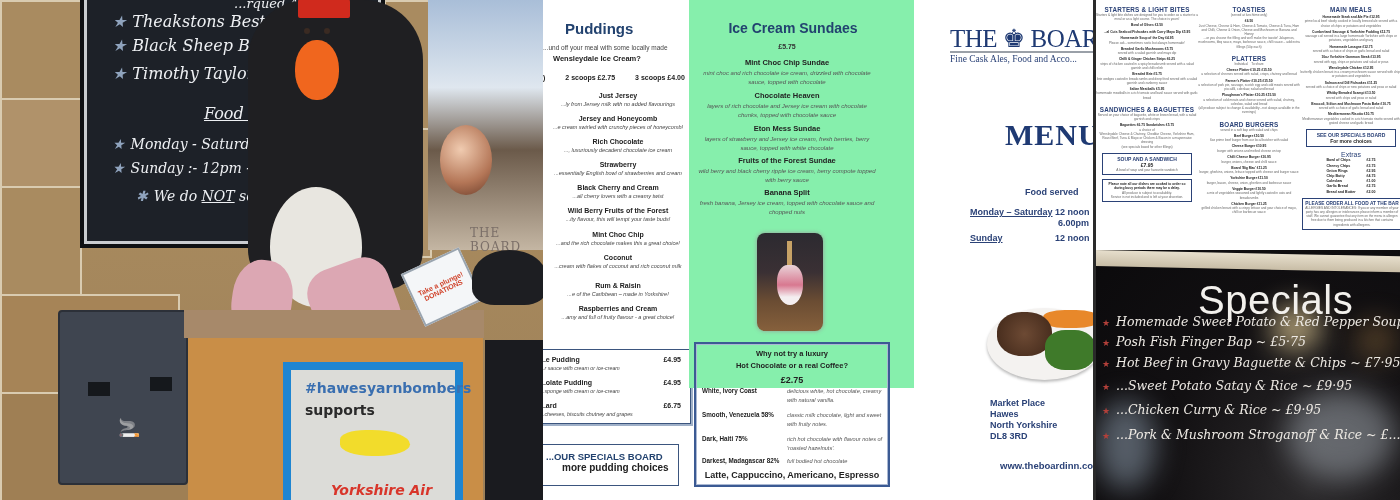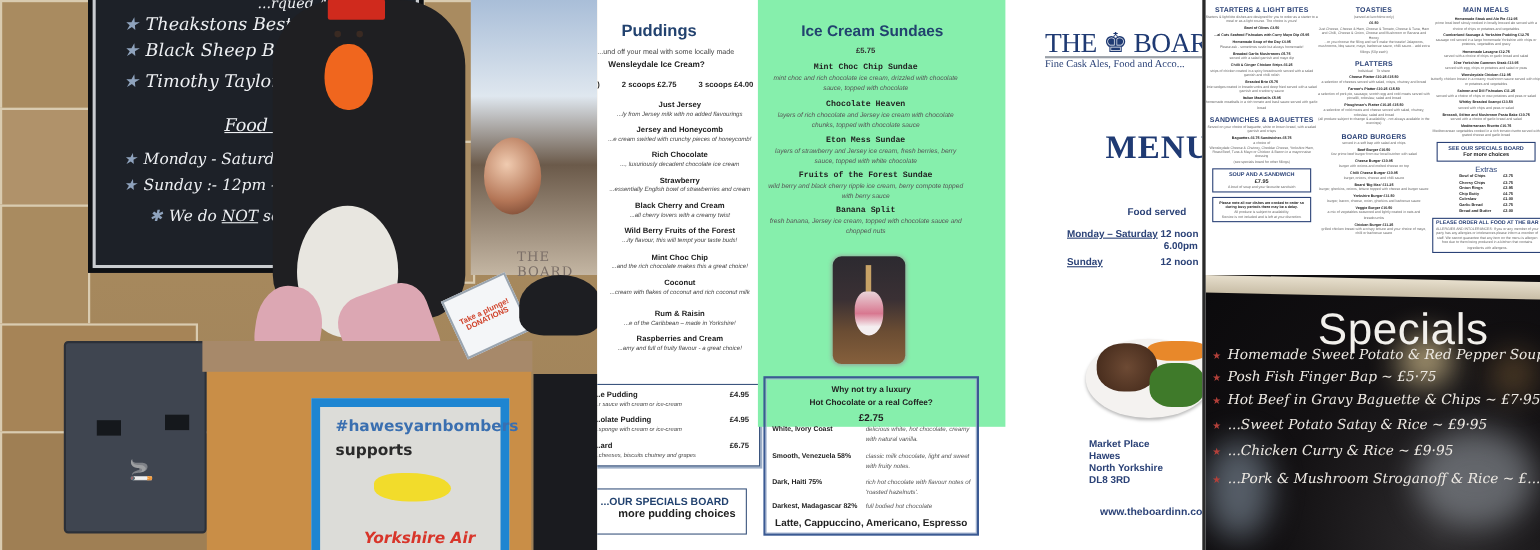--- a/index.html
+++ b/index.html
@@ -54,21 +54,21 @@
   .pud-row .rd { font-size: 5.3px; font-style: italic; color: #444; margin-top: 2px; white-space: nowrap; }
   .specials-box { position: absolute; left: -4px; top: 444px; width: 140px; height: 42px; border: 1.5px solid #3b557e; padding: 6px 0 0 6px; }
   .specials-box .l1 { font-size: 9.5px; font-weight: bold; color: #22426f; }
   .specials-box .l2 { font-size: 10px; font-weight: bold; color: #222; margin-left: 16px; }
 
   
   .p3 { position: absolute; left: 689px; top: 0; width: 225px; height: 388px; background: #86efac; }
   .sun-title { position: absolute; left: 0; top: 20px; width: 208px; text-align: center; color: #22426f; font-weight: bold; font-size: 14px; }
   .sun-price { position: absolute; left: 0; top: 43px; width: 196px; text-align: center; font-size: 7px; font-weight: bold; color: #333; }
   .sundae { position: absolute; left: 0; width: 196px; text-align: center; }
-  .sundae .sn { font-size: 7.5px; font-weight: bold; color: #222; font-family: Liberation Mono, monospace; }
+  .sundae .sn { font-size: 7.5px; font-weight: bold; color: #222; }
   .sundae .sd { font-size: 6px; font-style: italic; color: #555; margin-top: 2px; line-height: 9px; padding: 0 8px; }
   .sundae-photo { position: absolute; left: 68px; top: 233px; width: 66px; height: 98px; border-radius: 8px;
                   background: linear-gradient(180deg, #2c2a30 0%, #3a3034 40%, #6b4d33 70%, #86603c 100%); box-shadow: 0 0 4px #999; }
   .glass { position: absolute; left: 20px; top: 32px; width: 26px; height: 40px; border-radius: 40% 40% 50% 50%;
            background: linear-gradient(180deg, #e9d3d8 0%, #d87890 50%, #f4eef0 80%); }
   .wafer { position: absolute; left: 30px; top: 8px; width: 5px; height: 30px; background: #c7a266; }
   .coffee-box { position: absolute; left: 5px; top: 342px; width: 196px; height: 145px; border: 2px solid #3b5a93; box-shadow: 0 0 0 1px #aab8d3 inset; }
   .cb-h { position: absolute; left: 0; width: 192px; text-align: center; font-size: 7.5px; font-weight: bold; color: #222; }
   .cb-price { position: absolute; left: 0; top: 31px; width: 192px; text-align: center; font-size: 9px; font-weight: bold; color: #222; }
   .choc-row { position: absolute; left: 6px; width: 186px; }

